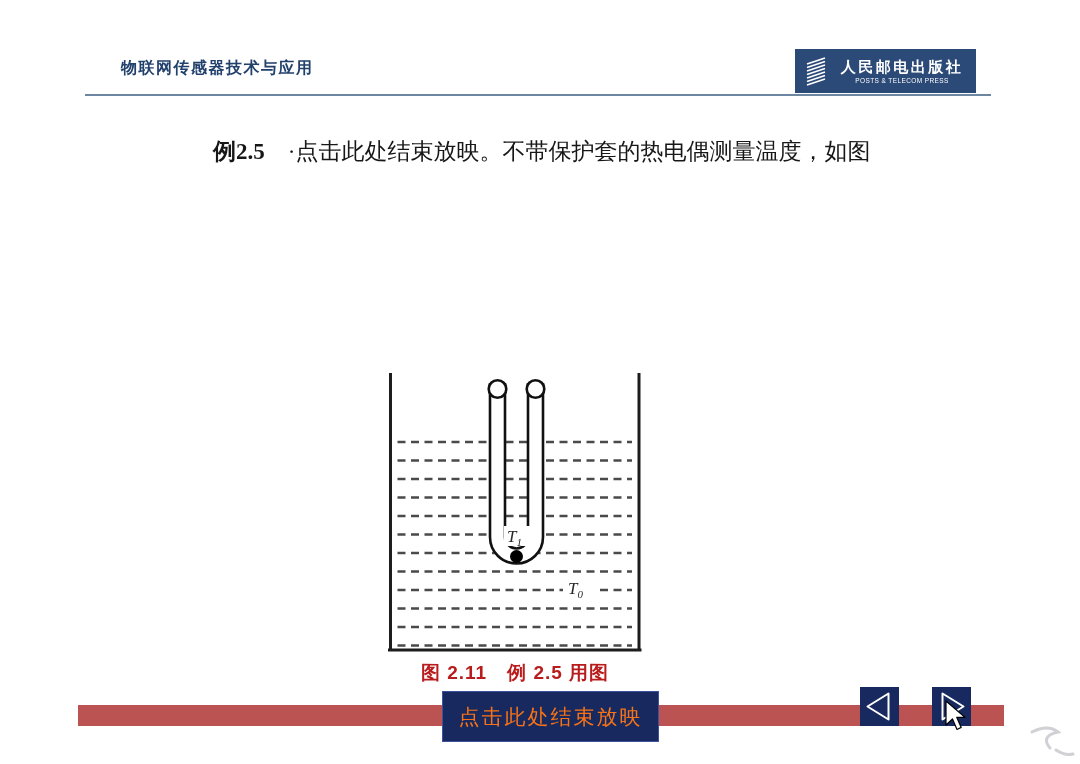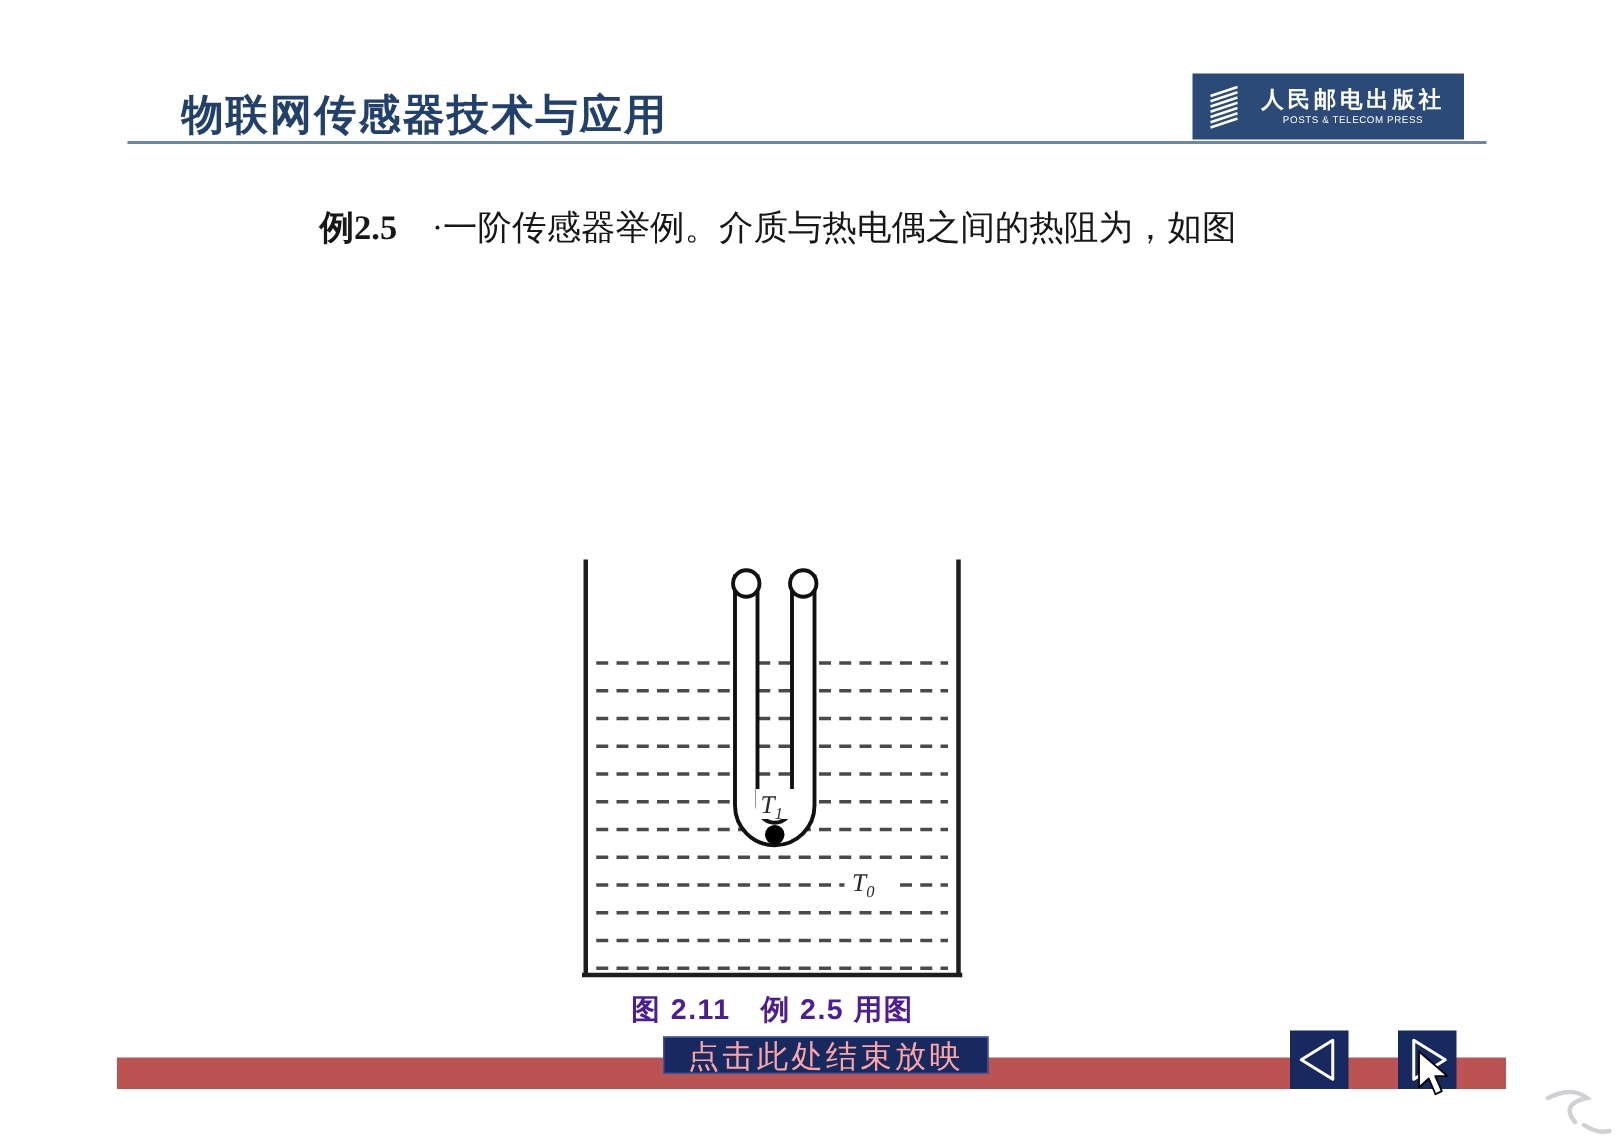--- a/index.html
+++ b/index.html
@@ -2,21 +2,21 @@
 <html style="--navy: #17295e; --header_blue: #21406b; --rule: #6d87a3; --logo_navy: #2c4a77; --bar_red: #bc5353; --text: #171717; --dash: #4a4a4a;"><head>
 <meta charset="utf-8">
 <style>
   html,body{margin:0;padding:0;background:#ffffff;}
   .slide{
     position:relative;width:1080px;height:764px;background:#ffffff;overflow:hidden;
     font-family:"Liberation Sans","DejaVu Sans",sans-serif;
   }
   
   .hdr-title{
-    position:absolute;left:121px;top:58px;font-size:28px;font-weight:700;
+    position:absolute;left:121px;top:58px;font-size:16px;font-weight:700;
     color:var(--header_blue,#21406b);letter-spacing:1.5px;
   }
   .hdr-rule{
     position:absolute;left:85px;top:94px;width:906px;height:2px;
     background:var(--rule,#6d87a3);
   }
   .logo{
     position:absolute;left:795px;top:49px;width:181px;height:44px;
     background:var(--logo_navy,#2c4a77);display:flex;align-items:center;
   }
@@ -33,30 +33,30 @@
   }
   .bl{margin:0;}
   .bl.indent{text-indent:46px;}
   .bd{font-weight:700;}
   .vr{font-style:italic;padding:0 1px;font-size:24px;}
   .sb{font-size:14px;vertical-align:-5px;padding-right:1px;}
   
   .fig-svg{position:absolute;left:375px;top:368px;}
   .fig-caption{
     position:absolute;left:360px;top:660px;width:310px;text-align:center;
-    font-size:19px;font-weight:600;color:#4c1d95;letter-spacing:1px;
+    font-size:19px;font-weight:600;color:#b91c1c;letter-spacing:1px;
   }
   
   .red-bar{
     position:absolute;left:78px;top:705px;width:926px;height:21px;
     background:var(--bar_red,#bc5353);
   }
   .end-btn{
-    position:absolute;left:442px;top:691px;width:217px;height:25px;
-    background:var(--navy,#17295e);color:#fca5a5;
+    position:absolute;left:442px;top:691px;width:217px;height:51px;
+    background:var(--navy,#17295e);color:#f97316;
     font-family:"Liberation Serif","DejaVu Serif",serif;
     font-size:21px;letter-spacing:2px;
     display:flex;align-items:center;justify-content:center;
     border:1px solid #3d539e;box-sizing:border-box;cursor:pointer;
   }
   .nav-btn{
     position:absolute;top:687px;width:39px;height:39px;background:var(--navy,#17295e);
     display:flex;align-items:center;justify-content:center;cursor:pointer;
   }
   .nav-prev{left:860px;} .nav-next{left:932px;}
@@ -83,21 +83,21 @@
         <path d="M7,32 L25,26"></path>
       </g>
     </svg>
     <div class="logo-txt">
       <div class="logo-cn">人民邮电出版社</div>
       <div class="logo-en">POSTS &amp; TELECOM PRESS</div>
     </div>
   </div>
 
   <div class="body-text">
-    <p class="bl indent"><span class="bd">例2.5</span><span>　·一阶传感器举例。介质与热电偶之间的热阻为，如图</span></p>
+    <p class="bl indent"><span class="bd">例2.5</span><span>　·点击此处结束放映。不带保护套的热电偶测量温度，如图</span></p>
   </div>
 
   <svg class="fig-svg" width="280" height="292" viewBox="375 368 280 292">
 
     <path stroke="#4a4a4a" stroke-width="2.4" stroke-dasharray="8 5.5" fill="none" d="M397.5 442 H632 M397.5 460.5 H632 M397.5 479 H632 M397.5 497.5 H632
              M397.5 516 H632 M397.5 534.5 H632 M397.5 553 H632 M397.5 571.5 H632
              M397.5 590 H632 M397.5 608.5 H632 M397.5 627 H632 M397.5 645.5 H632"></path>
 
     <path stroke="#1d1d1d" stroke-width="3" fill="none" d="M390.5 373 V650 M639 373 V650 M388 650 H641.5"></path>
 

